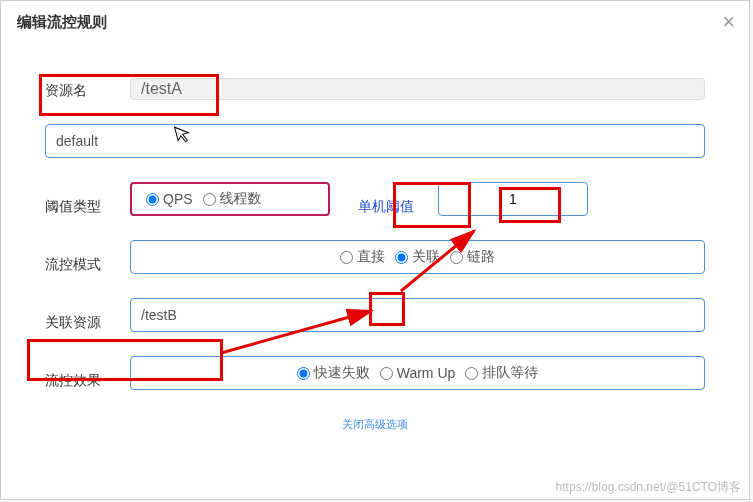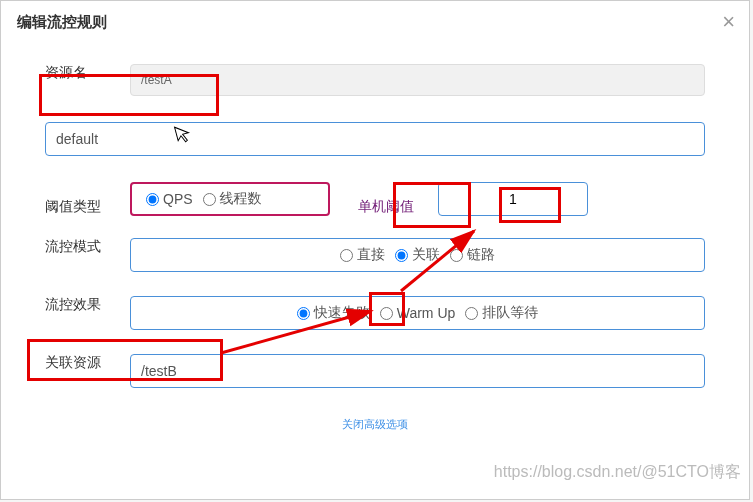--- a/index.html
+++ b/index.html
@@ -31,21 +31,21 @@
       font-size: 22px;
       color: #999;
       cursor: pointer;
       font-weight: normal;
     }
     .modal-body {
       padding: 20px 44px 0 44px;
     }
     .form-row {
       display: flex;
-      align-items: flex-start;
+      align-items: flex-end;
       margin-bottom: 22px;
       min-height: 36px;
     }
     .form-label {
       width: 85px;
       font-size: 14px;
       color: #333;
       flex-shrink: 0;
     }
     .form-control-full {
@@ -54,25 +54,25 @@
       border: 1px solid #4a90d9;
       border-radius: 4px;
       padding: 0 10px;
       font-size: 14px;
       color: #555;
       display: flex;
       align-items: center;
     }
     .form-control-disabled {
       flex: 1;
-      height: 32px;
+      height: 22px;
       border: 1px solid #ddd;
       border-radius: 4px;
       padding: 0 10px;
-      font-size: 12px;
+      font-size: 16px;
       color: #666;
       background: #f1f1f1;
       display: flex;
       align-items: center;
     }
     .radio-group {
       flex: 1;
       height: 34px;
       border: 1px solid #4a90d9;
       border-radius: 4px;
@@ -102,21 +102,21 @@
       border-radius: 4px;
       padding: 0 14px;
       display: flex;
       align-items: center;
       gap: 10px;
       width: 200px;
     }
     .threshold-label2 {
       width: 80px;
       font-size: 14px;
-      color: #701a75;
+      color: #1d4ed8;
       margin-left: 28px;
     }
     .threshold-input {
       width: 150px;
       height: 34px;
       border: 1px solid #4a90d9;
       border-radius: 4px;
       padding: 0 10px;
       font-size: 14px;
       text-align: center;
@@ -137,22 +137,22 @@
       border: 3px solid #e40000;
       pointer-events: none;
     }
     .arrow {
       position: absolute;
       pointer-events: none;
     }
     .watermark {
       position: absolute;
       right: 8px;
-      bottom: 16px;
-      font-size: 16px;
+      bottom: 3px;
+      font-size: 12px;
       color: #bbb;
     }
     .cursor-icon {
       position: absolute;
       left: 175px;
       top: 123px;
       font-size: 14px;
       color: #000;
       pointer-events: none;
       transform: rotate(-15deg);
@@ -207,40 +207,40 @@
           <span>关联</span>
         </label>
         <label class="radio-item">
           <input type="radio" name="mode" style="">
           <span>链路</span>
         </label>
       </div>
     </div>
 
     <div class="form-row">
+      <div class="form-label">关联资源</div>
+      <div class="form-control-full">/testB</div>
+    </div>
+
+    <div class="form-row">
       <div class="form-label">流控效果</div>
       <div class="radio-group centered">
         <label class="radio-item">
           <input type="radio" name="effect" checked="" style="">
           <span>快速失败</span>
         </label>
         <label class="radio-item">
           <input type="radio" name="effect" style="">
           <span>Warm Up</span>
         </label>
         <label class="radio-item">
           <input type="radio" name="effect" style="">
           <span>排队等待</span>
         </label>
       </div>
-    </div>
-
-    <div class="form-row">
-      <div class="form-label">关联资源</div>
-      <div class="form-control-full">/testB</div>
     </div>
 
     <div class="footer-link">
       <a>关闭高级选项</a>
     </div>
   </div>
 
   <div class="highlight-box" style="left:38px; top:73px; width:180px; height:42px;"></div>
   <div class="highlight-box" style="left:392px; top:181px; width:78px; height:46px;"></div>
   <div class="highlight-box" style="left:498px; top:186px; width:62px; height:36px;"></div>

